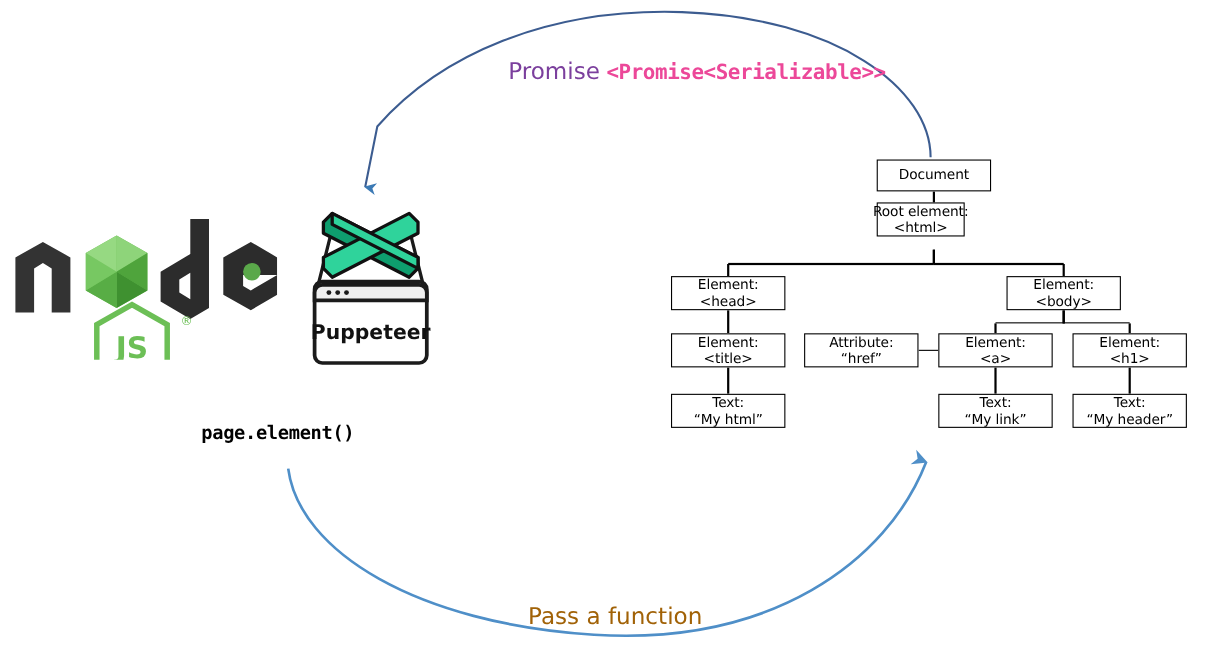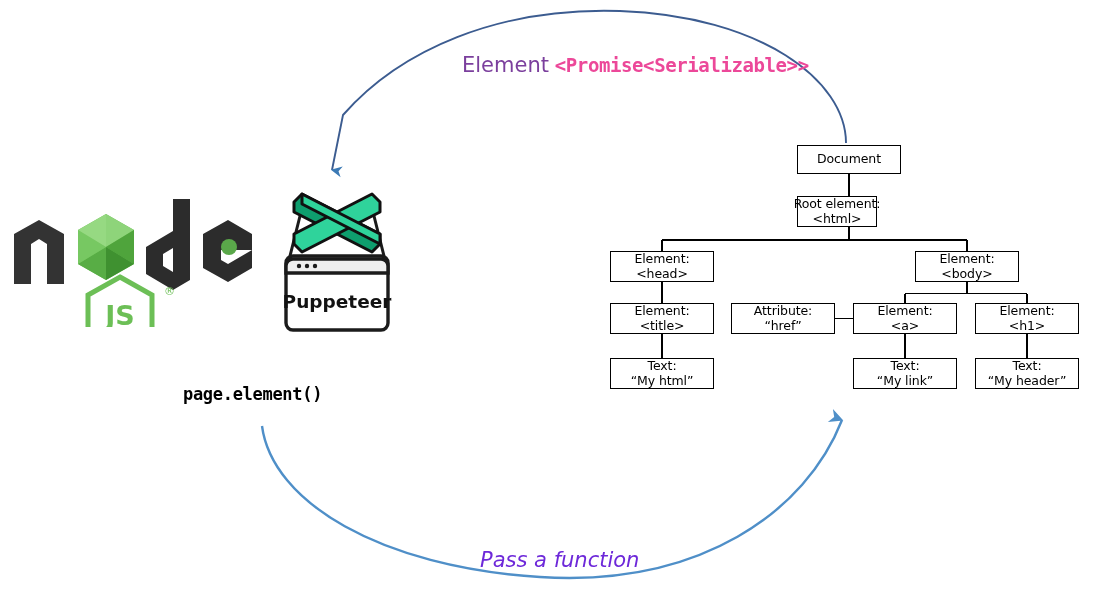--- a/index.html
+++ b/index.html
@@ -66,23 +66,22 @@
     font-weight: bold;
     font-size: 19px;
     letter-spacing: -0.4px;
   }
   .label-pass {
     position: absolute;
     left: 480px;
     top: 548px;
     font-family: "DejaVu Sans", sans-serif;
     font-size: 21px;
-    color: #6d28d9;
-    white-space: nowrap;
-    font-style: italic;
+    color: #a16207;
+    white-space: nowrap;
   }
   .label-evaluate {
     position: absolute;
     left: 183px;
     top: 384px;
     font-family: "DejaVu Sans Mono", monospace;
     font-size: 17px;
     font-weight: bold;
     color: #000000;
     letter-spacing: -0.3px;
@@ -119,21 +118,21 @@
         <path d="M0.4,0.4 L3.3,6.2 L6.2,0.4 L3.3,2.1 Z" fill="#4f8fc8"></path>
       </marker>
     </defs>
 
     <path d="M 846,143 C 846,80 760,16 620,11 C 498,7 400,50 343,115 L 332,170" fill="none" stroke="#3c5c90" stroke-width="1.9" marker-end="url(#head-top)"></path>
 
     <path d="M 262,426 C 272,502 380,567 540,577 C 700,587 806,512 842,420" fill="none" stroke="#4f8fc8" stroke-width="2.4" marker-end="url(#head-bottom)"></path>
   </svg>
 
   <div class="label-return">
-    <span class="kw">Element</span><span> </span><span class="mono">&lt;Promise&lt;Serializable&gt;&gt;</span>
+    <span class="kw">Promise</span><span> </span><span class="mono">&lt;Promise&lt;Serializable&gt;&gt;</span>
   </div>
 
   <div class="label-pass">Pass a function</div>
 
   <div class="label-evaluate">page.element()</div>
 
   <svg id="node-logo" viewBox="0 0 244 135" xmlns="http://www.w3.org/2000/svg">
 
     <path d="M6 92 L6 42 L31 28 L56 42 L56 92 L39 92 L39 52 L31 47 L23 52 L23 92 Z" fill="#333333"></path>
 
@@ -200,21 +199,21 @@
       <div class="connector" style="left: 904.2px; top: 293.55px; width: 1.6px; height: 9.45px;"></div>
       <div class="connector" style="left: 966.2px; top: 282px; width: 1.6px; height: 11.55px;"></div>
       <div class="connector" style="left: 967px; top: 292.75px; width: 60px; height: 1.6px;"></div>
       <div class="connector" style="left: 1026.2px; top: 293.55px; width: 1.6px; height: 9.45px;"></div>
       <div class="connector" style="left: 835px; top: 317.7px; width: 18px; height: 1.6px;"></div>
       <div class="connector" style="left: 904.2px; top: 334px; width: 1.6px; height: 24px;"></div>
       <div class="connector" style="left: 1026.2px; top: 334px; width: 1.6px; height: 24px;"></div>
       <div class="node-box" style="left: 797px; top: 145px; width: 104px; height: 29px;">
         <span>Document</span>
       </div>
-      <div class="node-box" style="left: 797px; top: 196px; width: 80px; height: 31px; justify-content: center;">
+      <div class="node-box" style="left: 797px; top: 184px; width: 80px; height: 31px; justify-content: center;">
         <span>Root element:</span>
         <span class="ln2">&lt;html&gt;</span>
       </div>
       <div class="node-box" style="left: 610px; top: 251px; width: 104px; height: 31px;">
         <span>Element:</span>
         <span class="ln2">&lt;head&gt;</span>
       </div>
       <div class="node-box" style="left: 915px; top: 251px; width: 104px; height: 31px;">
         <span>Element:</span>
         <span class="ln2">&lt;body&gt;</span>

